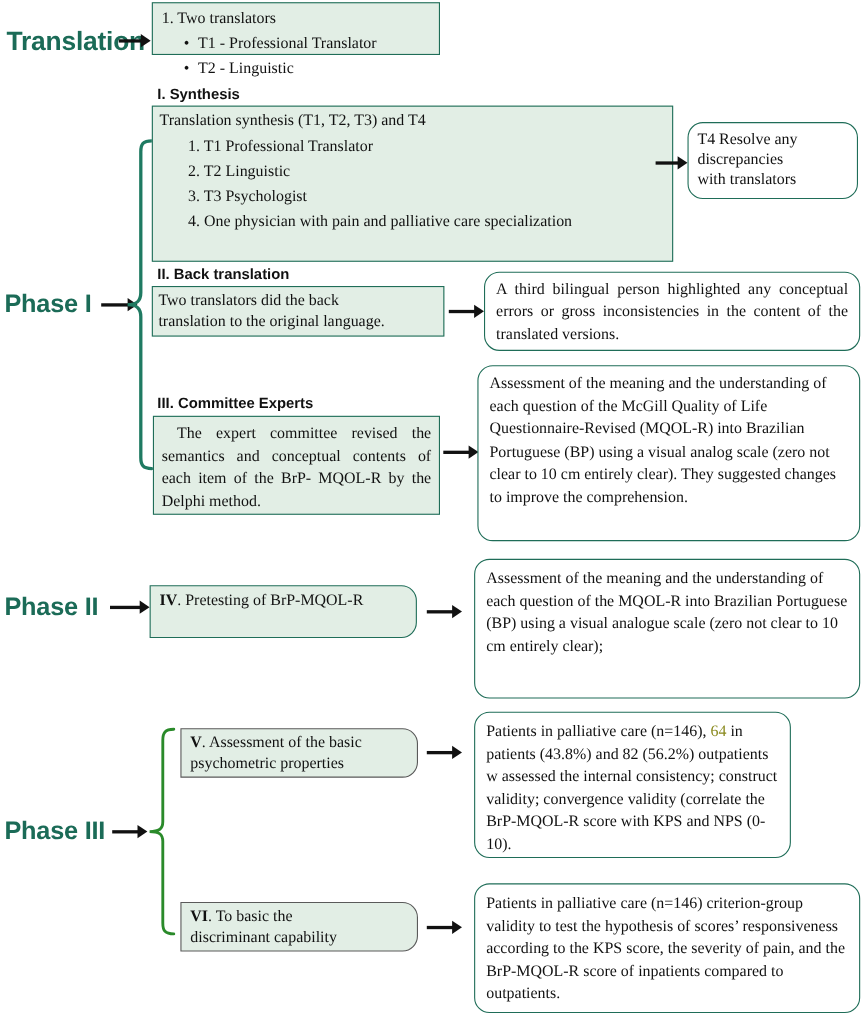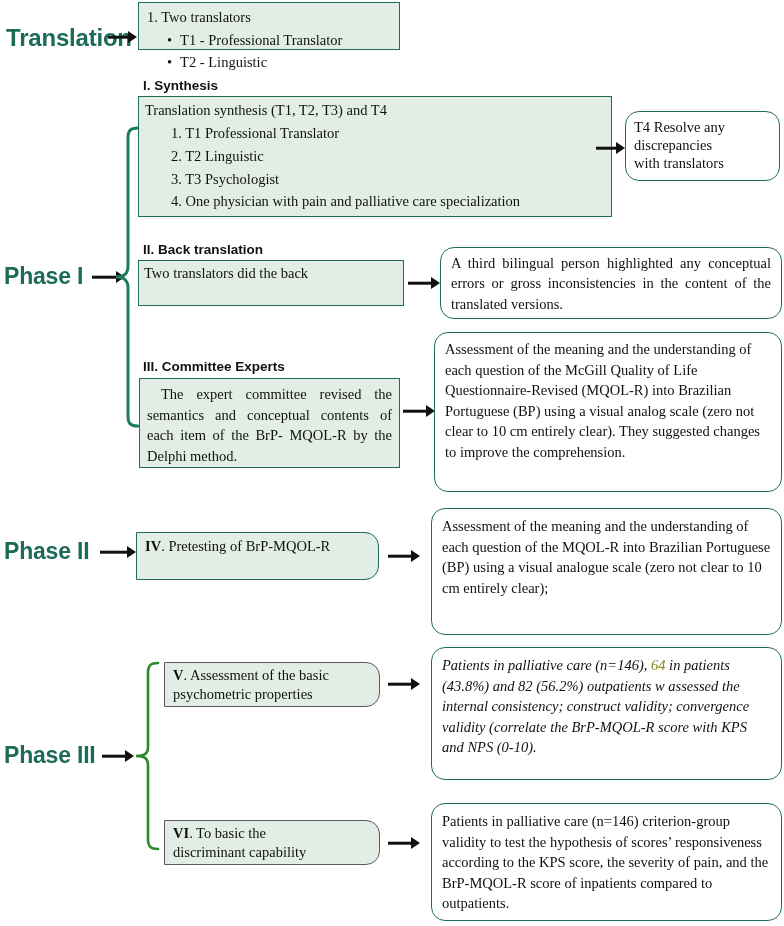--- a/index.html
+++ b/index.html
@@ -76,21 +76,21 @@
   <div class="shaft" style="width:25px;"></div>
   <div class="head" style="left:24px;"></div>
 </div>
 
 <svg class="brace" style="left:110px;top:125px;" width="30" height="310" viewBox="0 0 30 310">
   <path d="M28 3 C20 3 18 6 18 13 L18 141 C18 149 14 152 6 152 C14 152 18 155 18 163 L18 291 C18 298 20 301 28 301" fill="none" stroke="#1f7a62" stroke-width="3" stroke-linecap="round"></path>
 </svg>
 
 <div class="abs hdr" style="left:143px;top:78px;">I. Synthesis</div>
 
-<div class="abs box fill" style="left:138px;top:96px;width:474px;height:121px;">
+<div class="abs box fill" style="left:138px;top:96px;width:474px;height:142px;">
   <div class="pad txt-serif" style="font-size:14.5px;padding:4px 6px;">
     <div style="margin-bottom:4px;">Translation synthesis (T1, T2, T3) and T4</div>
     <div style="margin-left:26px;margin-bottom:4px;">1. T1 Professional Translator</div>
     <div style="margin-left:26px;margin-bottom:4px;">2. T2 Linguistic</div>
     <div style="margin-left:26px;margin-bottom:4px;">3. T3 Psychologist</div>
     <div style="margin-left:26px;">4. One physician  with  pain  and palliative  care specialization</div>
   </div>
 </div>
 
 <div class="abs arrow" style="left:590px;top:148px;width:34px;">
@@ -104,20 +104,21 @@
     <div>discrepancies</div>
     <div>with  translators</div>
   </div>
 </div>
 
 <div class="abs hdr" style="left:143px;top:242px;">II. Back translation</div>
 
 <div class="abs box fill" style="left:138px;top:260px;width:266px;height:46px;">
   <div class="pad txt-serif" style="font-size:14.5px;padding:3px 5px;line-height:1.30;border-radius:20px;">
     <div>Two translators did the back</div>
+    <div>translation  to the original language.</div>
   </div>
 </div>
 
 <div class="abs arrow" style="left:406px;top:283px;width:34px;">
   <div class="shaft" style="left:2px;width:24px;"></div>
   <div class="head" style="left:25px;"></div>
 </div>
 
 <div class="abs box round" style="left:440px;top:247px;width:342px;height:72px;">
   <div class="pad txt-serif" style="font-size:14.5px;padding:5px 10px;line-height:1.40;text-align:justify;">A third  bilingual  person  highlighted  any  conceptual  errors or gross  inconsistencies  in  the content  of the translated  versions.</div>
@@ -180,21 +181,21 @@
     </div>
     <div>psychometric  properties</div>
   </div>
 </div>
 
 <div class="abs arrow" style="left:386px;top:684px;width:34px;">
   <div class="shaft" style="left:2px;width:24px;"></div>
   <div class="head" style="left:25px;"></div>
 </div>
 
-<div class="abs box round" style="left:431px;top:647px;width:351px;height:133px;font-style:italic;">
+<div class="abs box round" style="left:431px;top:647px;width:288px;height:133px;">
   <div class="pad txt-serif" style="font-size:14.5px;padding:7px 10px;line-height:1.42;">
     <span>Patients  in palliative  care (n=146), </span><span class="olive">64</span><span> in patients  (43.8%) and 82 (56.2%) outpatients  w assessed the internal  consistency;  construct validity;  convergence  validity  (correlate the BrP-MQOL-R  score with  KPS and NPS (0-10).</span>
   </div>
 </div>
 
 <div class="abs box fill rr grayborder" style="left:164px;top:820px;width:216px;height:45px;">
   <div class="pad txt-serif" style="font-size:14.5px;padding:3px 8px;line-height:1.32;">
     <div>
       <b>VI</b><span>. To basic the</span>
     </div>

